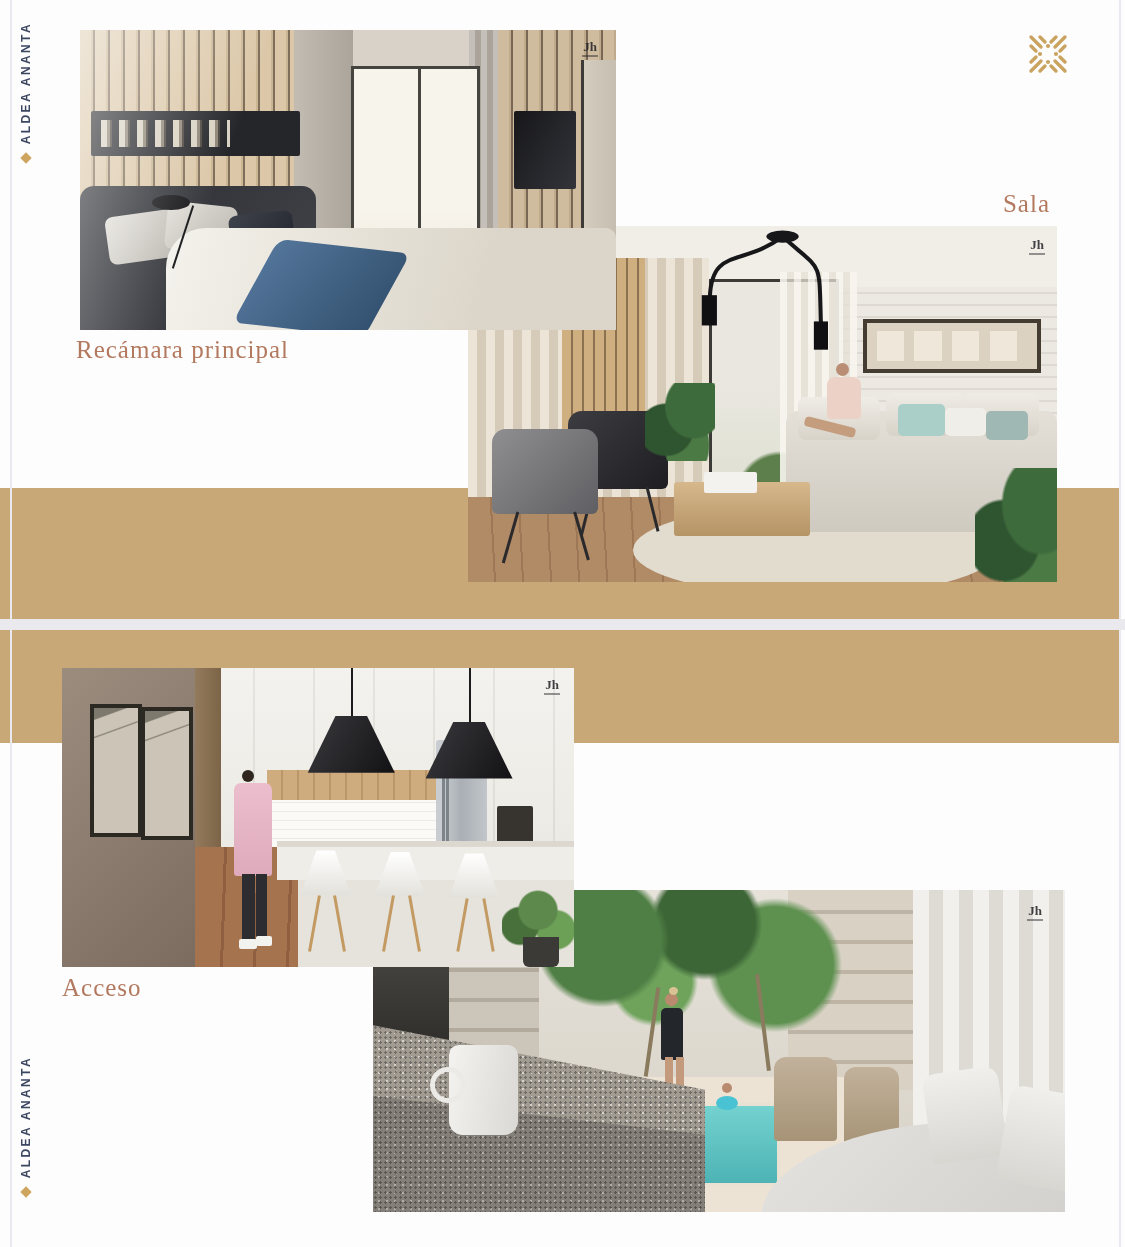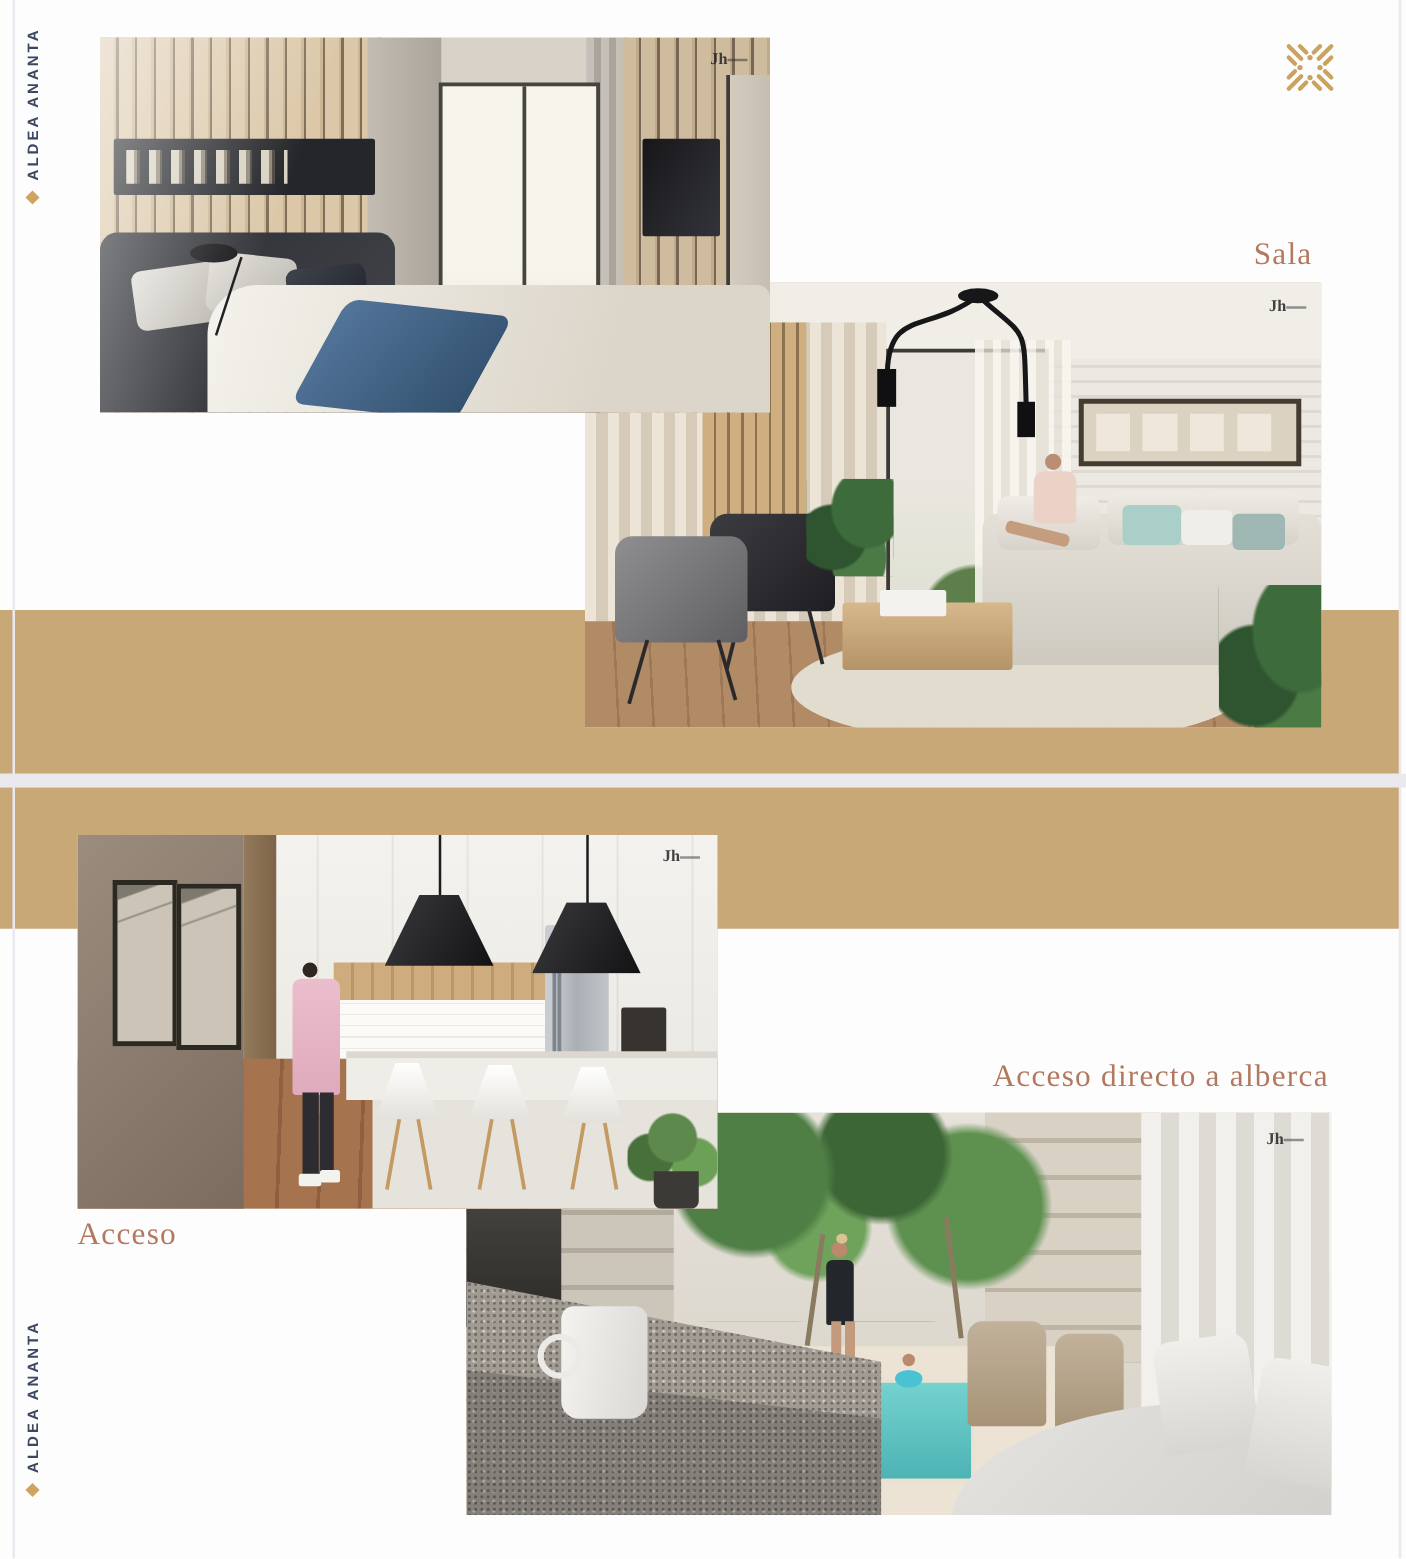--- a/index.html
+++ b/index.html
@@ -13,21 +13,21 @@
   .band{position:absolute;left:0;width:1120px;background:#c9a878;}
   
   .caption{position:absolute;font-family:"Liberation Serif",serif;font-size:25px;
            color:#b3795f;letter-spacing:1px;white-space:nowrap;}
   
   .vbrand{position:absolute;display:flex;flex-direction:column;align-items:center;width:28px;}
   .vbrand .vtext{writing-mode:vertical-rl;transform:rotate(180deg);font-size:12px;font-weight:700;
                  letter-spacing:2.4px;color:#3b4660;}
   .vbrand .diamond{width:8px;height:8px;background:#cfa45e;transform:rotate(45deg);margin-top:10px;}
   
-  .wm{position:absolute;display:flex;flex-direction:row;align-items:center;opacity:.85;}
+  .wm{position:absolute;display:flex;flex-direction:column;align-items:center;opacity:.85;}
   .wm .mono{font-family:"Liberation Serif",serif;font-size:13px;font-weight:700;color:#232327;line-height:13px;}
   .wm .sub{width:16px;height:2px;background:rgba(35,35,40,.55);margin-top:2px;}
   
   .photo{position:absolute;overflow:hidden;background:#d8d2c8;}
   .photo .abs{position:absolute;}
   
   .slats{background:repeating-linear-gradient(90deg,#dcc8a9 0 11px,#cbb694 11px 13px,#7f6e59 13px 15px);}
   .bd-light{background:linear-gradient(110deg,rgba(255,255,255,.55),rgba(255,255,255,0) 45%);}
   .bd-mid{background:linear-gradient(90deg,#c2bcb3,#aba49b);}
   .bd-window{background:linear-gradient(#f7f4ec 55%,#e9e2d2);border:3px solid #45443f;}
@@ -221,20 +221,21 @@
       <div class="abs bd-blanket" style="left:32%;top:72%;width:26%;height:28%;"></div>
       <div class="abs bd-lampstem" style="left:19%;top:58%;width:2px;height:22%;transform:rotate(18deg);"></div>
       <div class="abs bd-lampshade" style="left:13.5%;top:55%;width:7%;height:5%;"></div>
       <div class="abs bd-light" style="left:0;top:0;width:60%;height:100%;"></div>
       <div class="wm" style="right:18px;top:10px;">
         <span class="mono">Jh</span>
         <span class="sub"></span>
       </div>
     </div>
 
+    <div class="caption" style="left:76px;top:336px;">Recámara principal</div>
     <div class="caption" style="right:75px;top:190px;">Sala</div>
 
     <div class="vbrand" style="left:12px;top:22px;">
       <span class="vtext">ALDEA ANANTA</span>
       <span class="diamond"></span>
     </div>
 
     <svg class="pattern-icon" style="left:1026px;top:32px;" width="44" height="44" viewBox="0 0 44 44">
       <g stroke="#c9a35f" stroke-width="3.4" stroke-linecap="round">
         <line x1="5" y1="5" x2="15" y2="15"></line>
@@ -334,21 +335,20 @@
       <div class="abs kt-shoe" style="left:37.8%;top:89.5%;width:3.2%;height:3.5%;"></div>
       <div class="abs kt-plant" style="left:86%;top:72%;width:14%;height:26%;"></div>
       <div class="abs kt-pot" style="left:90%;top:90%;width:7%;height:10%;"></div>
       <div class="wm" style="right:14px;top:10px;">
         <span class="mono">Jh</span>
         <span class="sub"></span>
       </div>
     </div>
 
     <div class="caption" style="left:62px;top:344px;">Acceso</div>
-    <div class="caption" style="right:62px;top:218px;">Acceso directo a alberca</div>
 
     <div class="vbrand" style="left:12px;top:426px;">
       <span class="vtext">ALDEA ANANTA</span>
       <span class="diamond"></span>
     </div>
   </div>
 
   <div class="edge l"></div>
   <div class="edge r"></div>
 </div>

